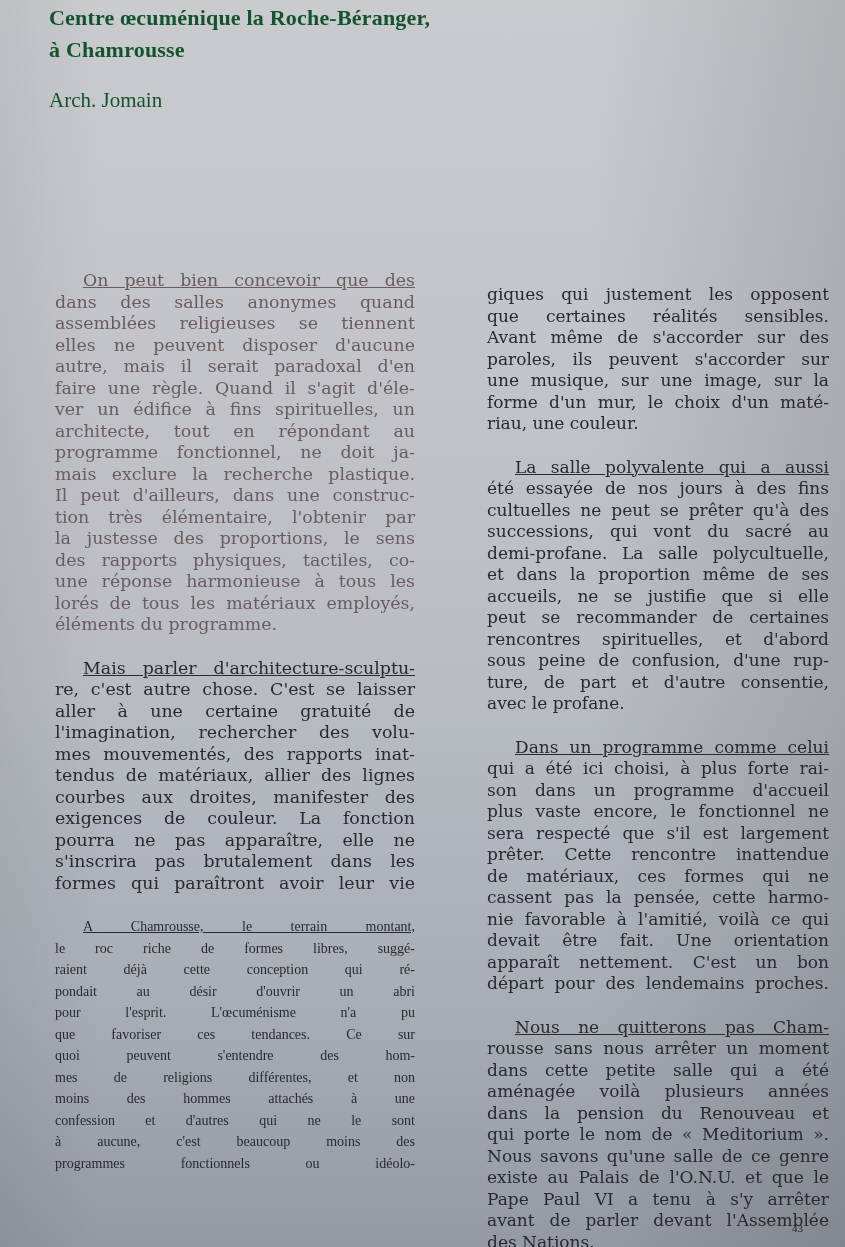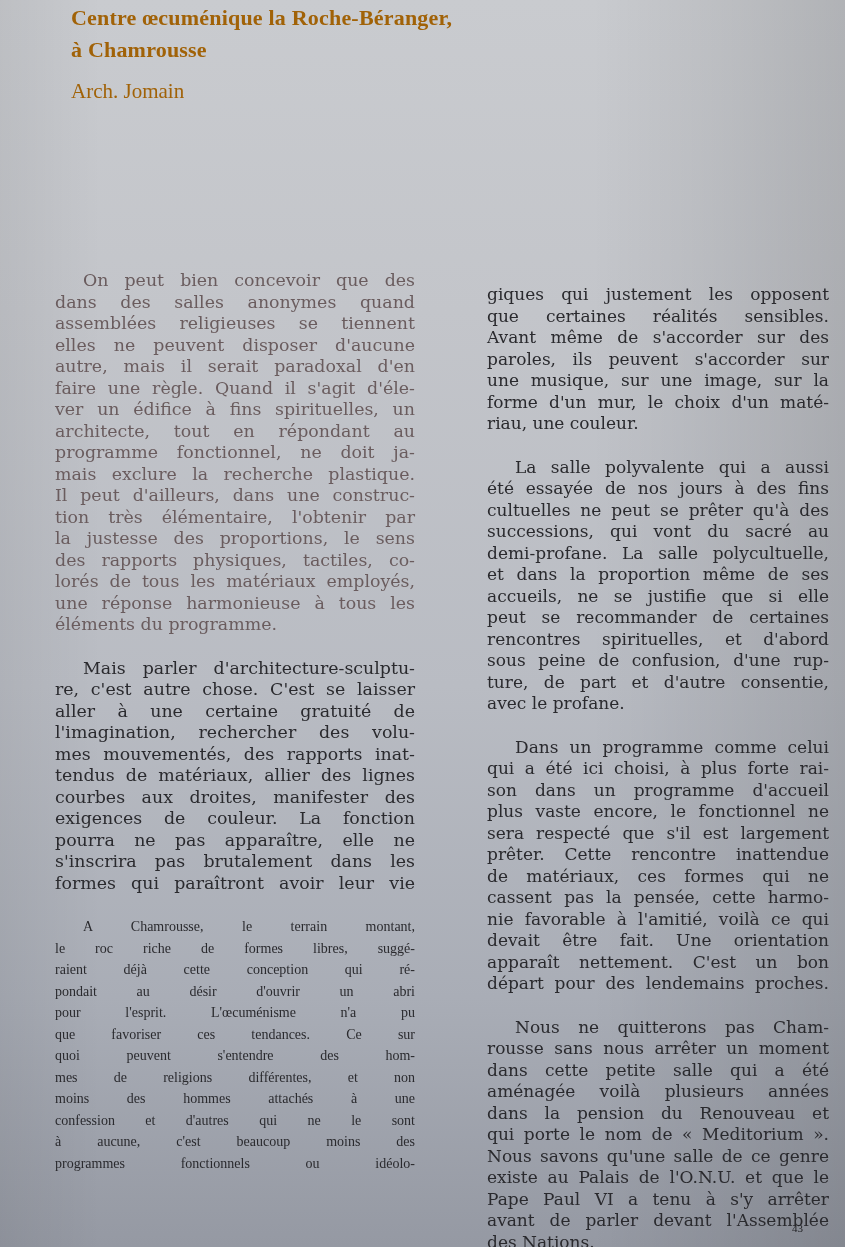--- a/index.html
+++ b/index.html
@@ -12,35 +12,35 @@
       font-family: "DejaVu Serif", "Liberation Serif", serif;
       color: #2a2a2e;
     }
     .vignette {
       position: absolute; inset: 0;
       background: linear-gradient(90deg, rgba(0,0,0,0.06) 0%, rgba(255,255,255,0) 12%, rgba(255,255,255,0) 70%, rgba(0,0,0,0.12) 100%);
       pointer-events: none;
     }
     .header {
       position: absolute;
-      left: 71px;
+      left: 49px;
       top: 2px;
       font-family: "Liberation Serif", serif;
       font-weight: bold;
-      color: #a16207;
+      color: #14532d;
     }
     .header .title-line {
       font-size: 22px;
       line-height: 32px;
       letter-spacing: 0.2px;
     }
     .header .author {
       font-size: 21px;
       line-height: 28px;
-      margin-top: 11px;
+      margin-top: 20px;
       font-weight: normal;
       font-family: "Liberation Serif", serif;
     }
     .column {
       position: absolute;
       width: 360px;
     }
     .col-left { left: 55px; top: 270px; width: 360px; }
     .col-right { left: 487px; top: 284px; width: 342px; }
     .para {
@@ -52,21 +52,21 @@
       text-align-last: auto;
     }
     .line {
       display: block;
       text-align: justify;
       text-align-last: justify;
       white-space: nowrap;
       height: 21.5px;
     }
     .line.last { text-align-last: left; }
-    .line.indent { padding-left: 28px; }
+    .line.indent { padding-left: 28px; text-decoration: underline; }
     .gap { height: 22px; }
     .faded { color: #6a5c5e; }
     .page-number {
       position: absolute;
       left: 792px;
       top: 1222px;
       font-family: "Liberation Serif", serif;
       font-size: 11px;
       color: #1f1f22;
     }
@@ -94,22 +94,22 @@
     <span class="line">autre, mais il serait paradoxal d'en</span>
     <span class="line">faire une règle. Quand il s'agit d'éle-</span>
     <span class="line">ver un édifice à fins spirituelles, un</span>
     <span class="line">architecte, tout en répondant au</span>
     <span class="line">programme fonctionnel, ne doit ja-</span>
     <span class="line">mais exclure la recherche plastique.</span>
     <span class="line">Il peut d'ailleurs, dans une construc-</span>
     <span class="line">tion très élémentaire, l'obtenir par</span>
     <span class="line">la justesse des proportions, le sens</span>
     <span class="line">des rapports physiques, tactiles, co-</span>
+    <span class="line">une réponse harmonieuse à tous les</span>
     <span class="line">lorés de tous les matériaux employés,</span>
-    <span class="line">une réponse harmonieuse à tous les</span>
     <span class="line last">éléments du programme.</span>
   </div>
   <div class="gap"></div>
   <div class="para">
     <span class="line indent">Mais parler d'architecture-sculptu-</span>
     <span class="line">re, c'est autre chose. C'est se laisser</span>
     <span class="line">aller à une certaine gratuité de</span>
     <span class="line">l'imagination, rechercher des volu-</span>
     <span class="line">mes mouvementés, des rapports inat-</span>
     <span class="line">tendus de matériaux, allier des lignes</span>

